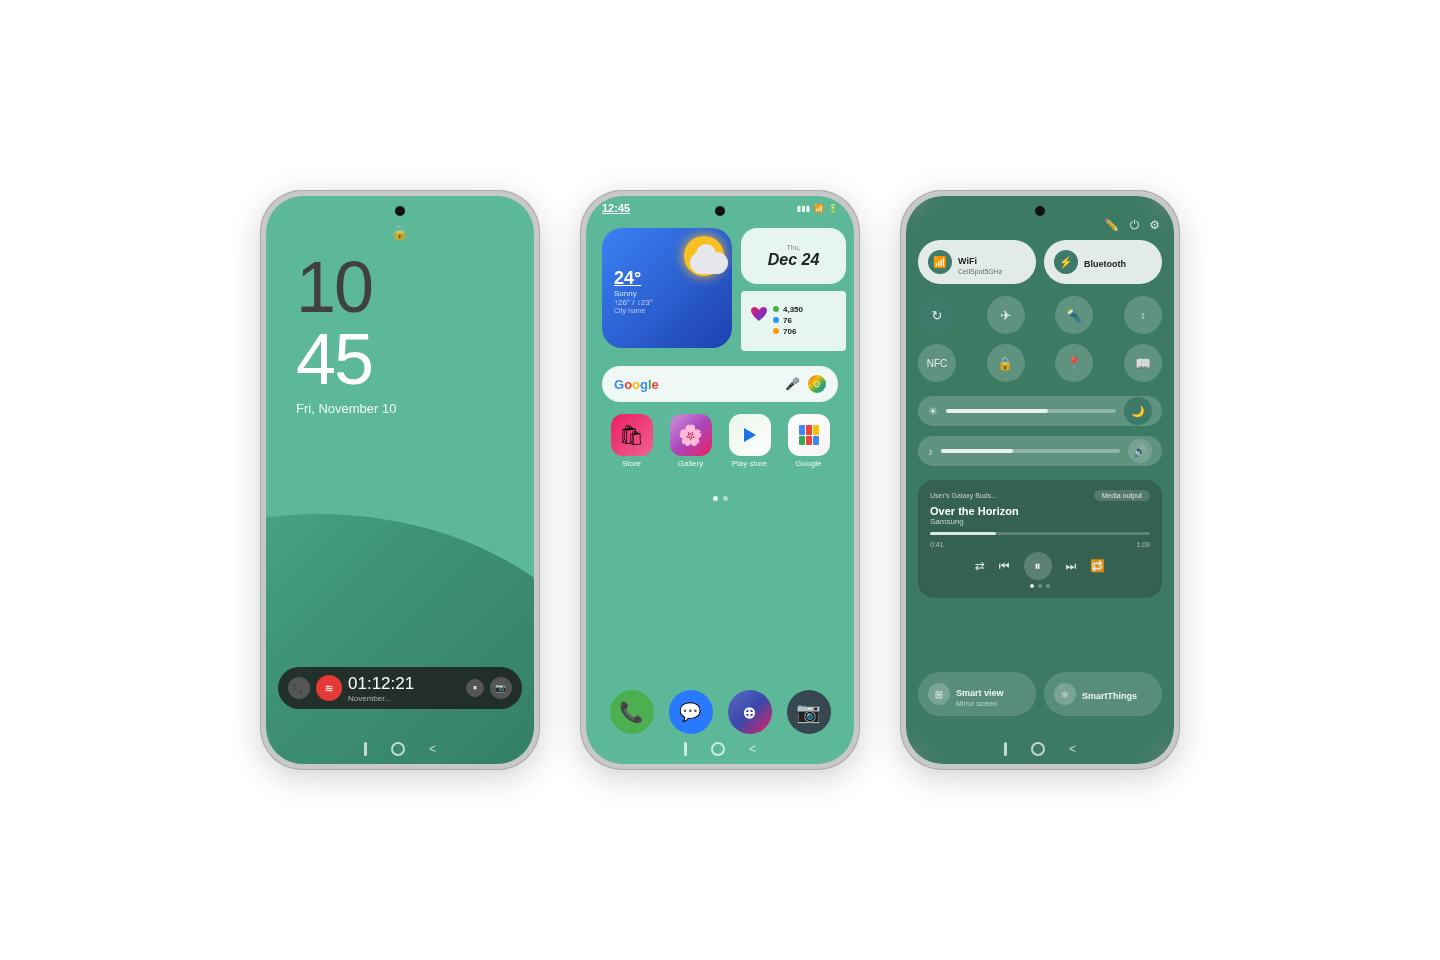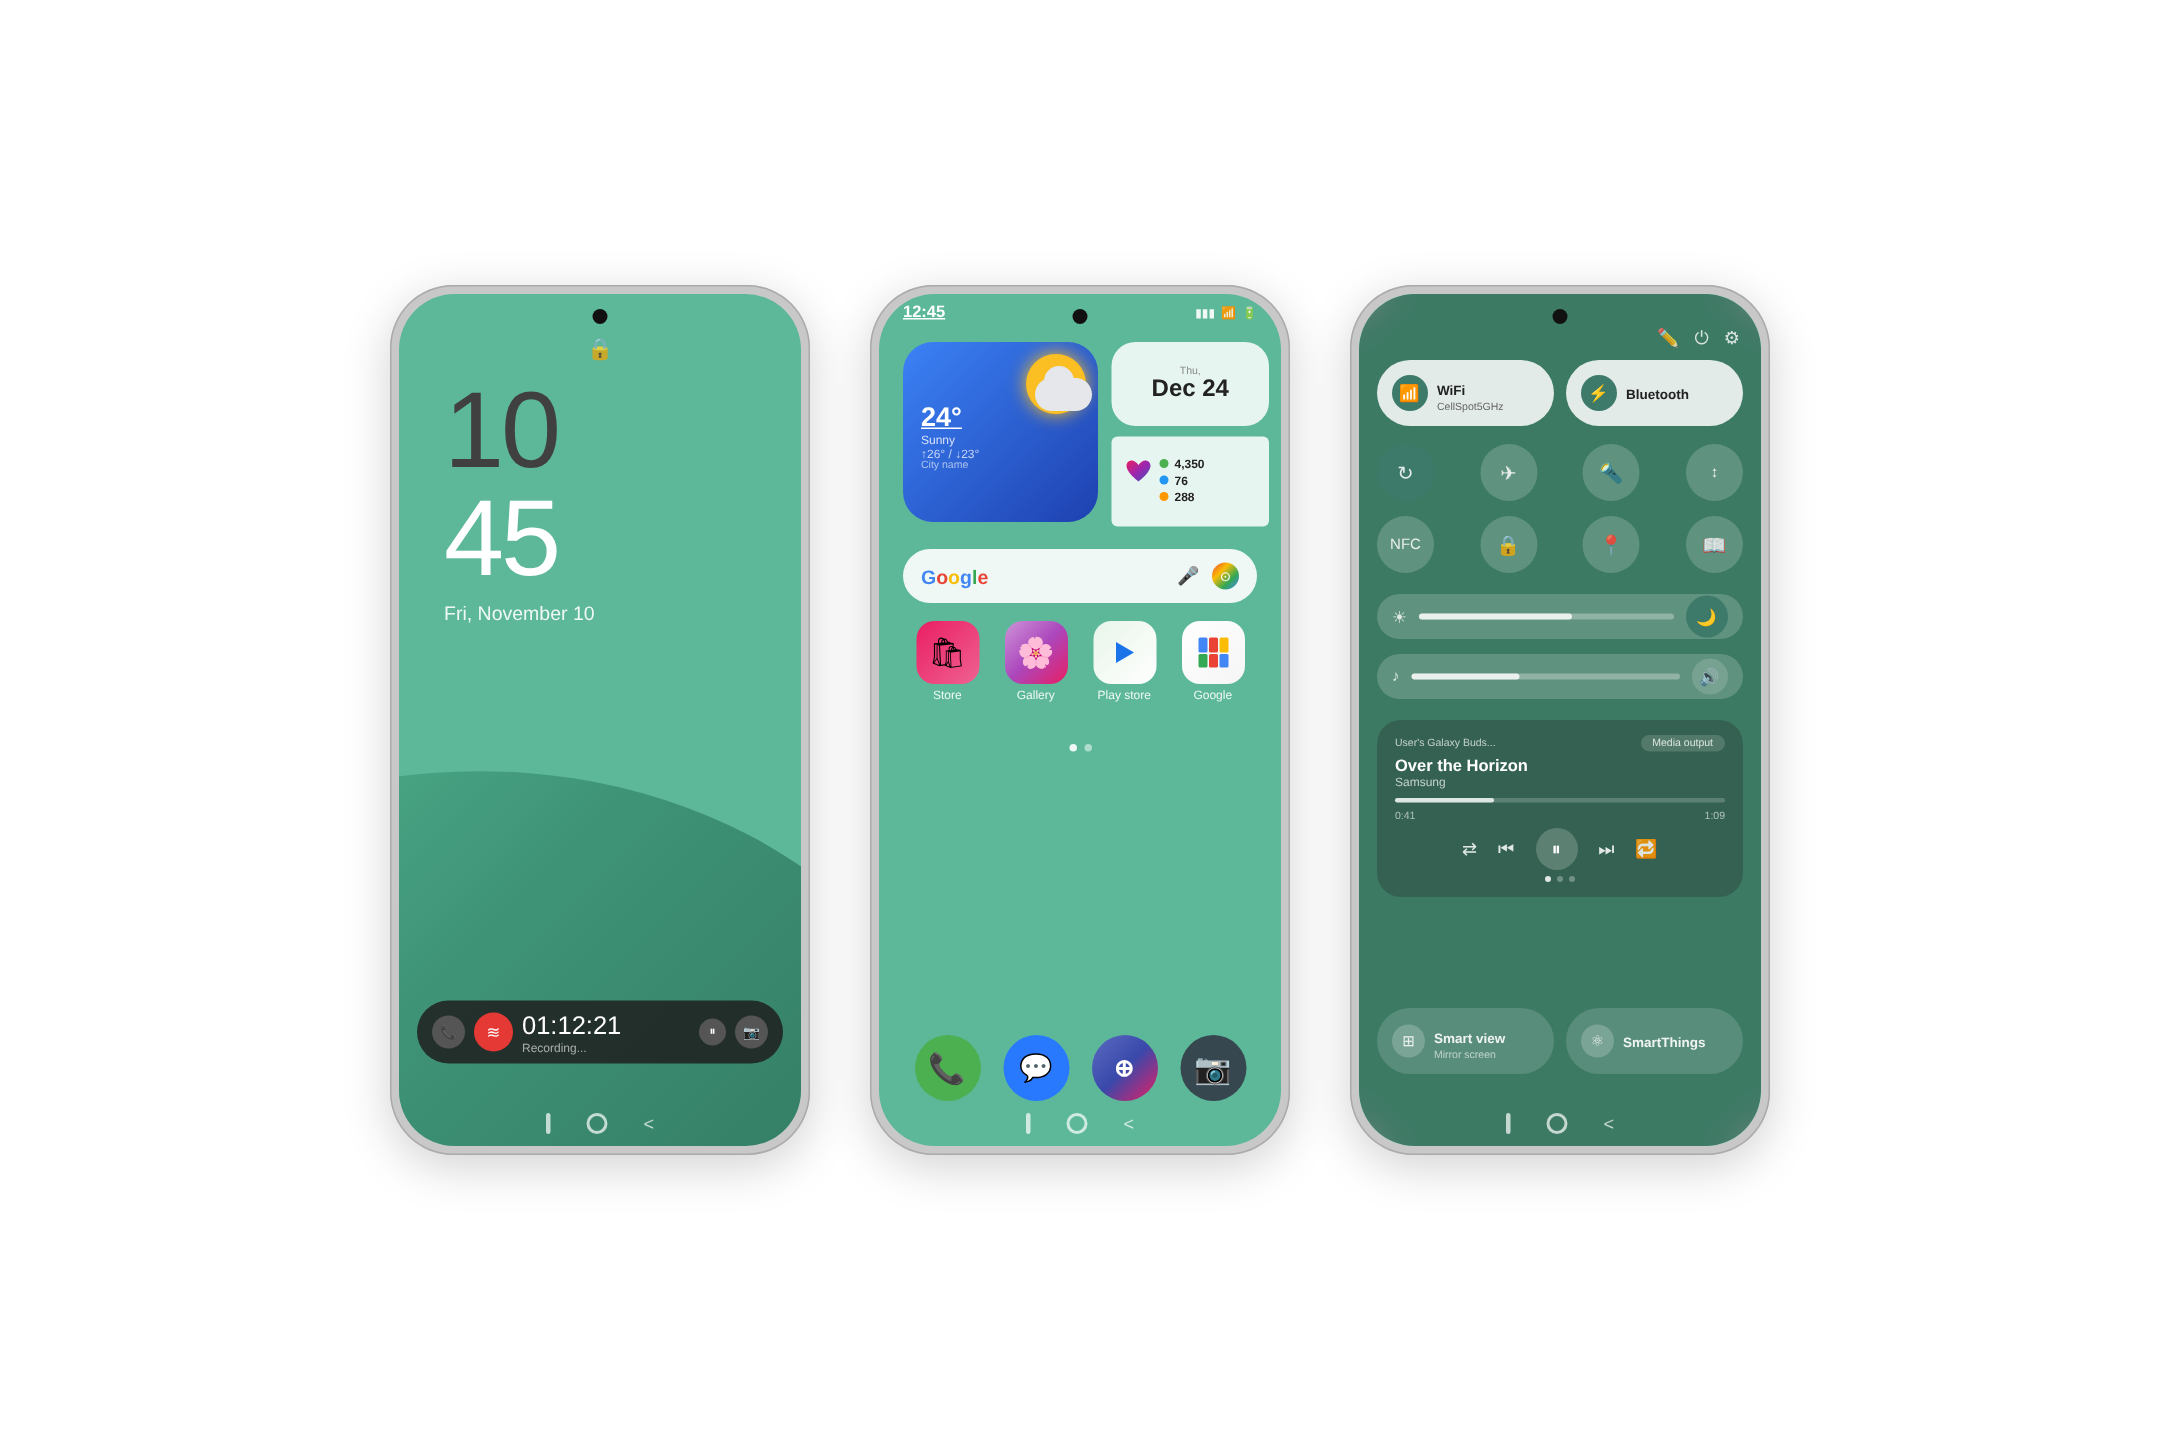--- a/index.html
+++ b/index.html
@@ -295,20 +295,21 @@
       padding: 6px;
     }
     .clock-day {
       color: #888;
       font-size: 7px;
     }
     .clock-date-big {
       color: #222;
       font-size: 16px;
       font-weight: 600;
+      font-style: italic;
     }
 
     
     .health-widget {
       position: absolute;
       top: 95px;
       left: 155px;
       width: 105px;
       height: 60px;
       background: rgba(255,255,255,0.85);
@@ -810,21 +811,21 @@
         <div class="minute">45</div>
       </div>
       <div class="lock-date">Fri, November 10</div>
       <div class="wave-shape"></div>
 
       <div class="recording-pill">
         <div class="rec-phone-icon">📞</div>
         <div class="rec-wave-icon"></div>
         <div style="flex:1;">
           <span style="color:#fff;font-size:17px;font-weight:400;">01:12:21</span>
-          <span class="rec-label">Recording...</span>
+          <span class="rec-label">November...</span>
         </div>
         <div class="rec-pause">⏸</div>
         <div class="rec-camera">📷</div>
       </div>
 
       <div class="nav-bar">
         <div class="nav-line"></div>
         <div class="nav-circle"></div>
         <div class="nav-chevron">&lt;</div>
       </div>
@@ -875,21 +876,21 @@
           <div class="health-row">
             <div class="health-dot" style="background:#4caf50;"></div>
             <span class="health-val">4,350</span>
           </div>
           <div class="health-row">
             <div class="health-dot" style="background:#2196f3;"></div>
             <span class="health-val">76</span>
           </div>
           <div class="health-row">
             <div class="health-dot" style="background:#ff9800;"></div>
-            <span class="health-val">288</span>
+            <span class="health-val">706</span>
           </div>
         </div>
       </div>
 
       <div class="search-bar">
         <div class="g-logo">
           <span>G</span><span>o</span><span>o</span><span>g</span><span>l</span><span>e</span>
         </div>
         <div class="search-spacer"></div>
         <span class="search-mic">🎤</span>

